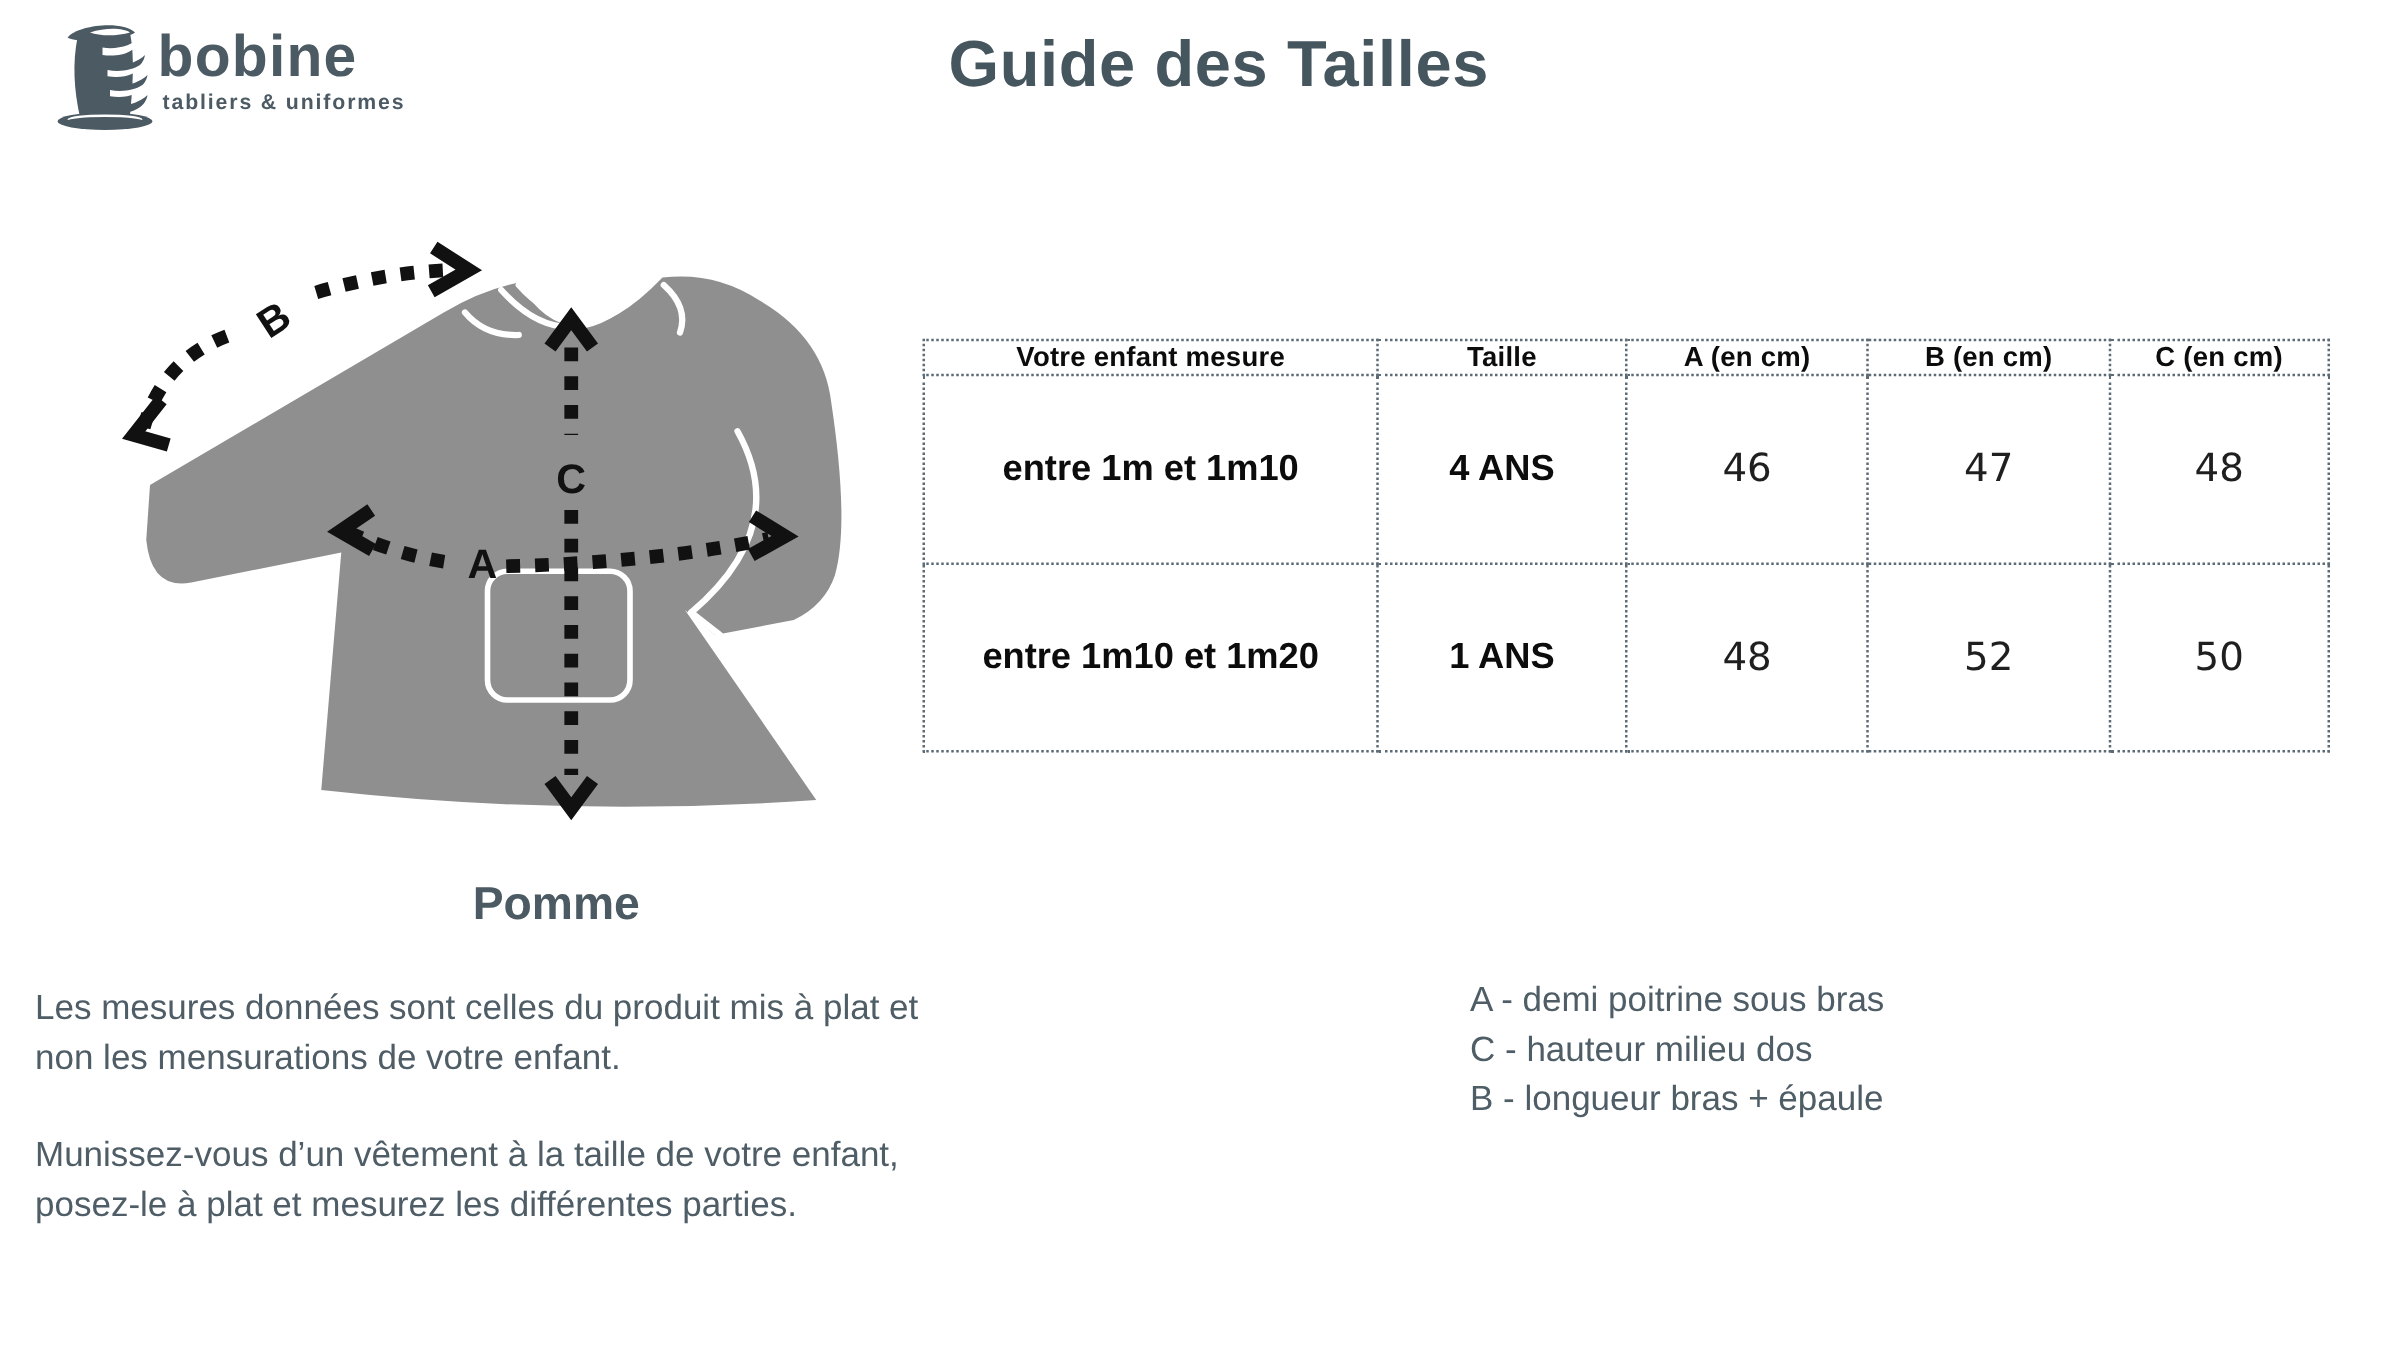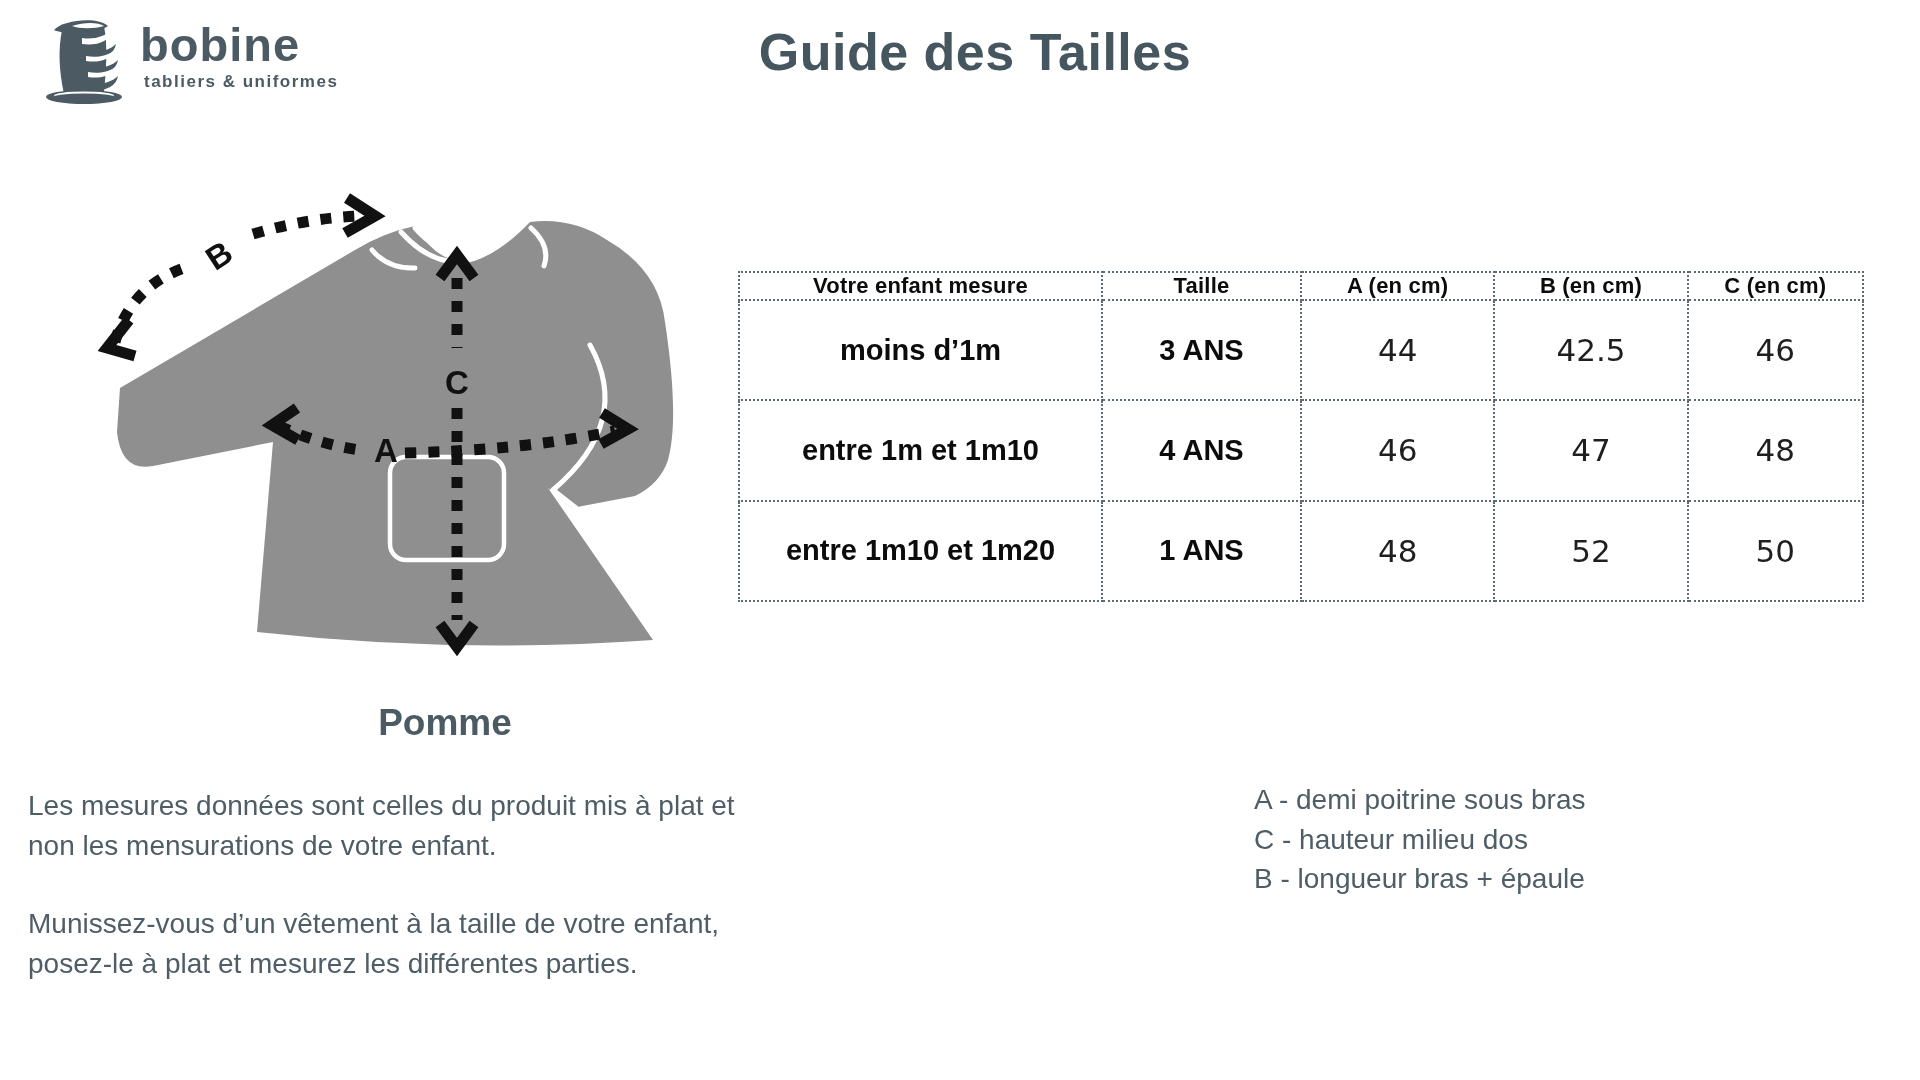--- a/index.html
+++ b/index.html
@@ -6,21 +6,21 @@
   html,body { background:#ffffff; }
   body { font-family:"Liberation Sans","DejaVu Sans",sans-serif; }
   .canvas {
     position:relative; width:1920px; height:1080px; background:#ffffff;
     overflow:hidden;
   }
 
   
   .logo { position:absolute; left:42px; top:16px; display:flex; align-items:flex-start; }
   .logo svg { display:block; }
-  .logo-text { margin-left:14px; color:#4b5a63; }
+  .logo-text { color:#4b5a63; }
   .logo-name { font-size:47px; font-weight:700; letter-spacing:1px; line-height:58px; }
   .logo-tagline { font-size:17px; font-weight:700; letter-spacing:1.5px; margin-top:-2px; margin-left:4px; }
 
   .page-title {
     position:absolute; left:590px; top:22px; width:770px; text-align:center;
     font-size:52px; font-weight:700; color:#46565f; letter-spacing:.5px;
   }
 
   
   .diagram { position:absolute; left:85px; top:170px; width:600px; height:500px; }
@@ -44,21 +44,21 @@
 
   
   .notes {
     position:absolute; left:28px; top:786px; width:840px; 
     font-size:28px; color:#4e5d66; line-height:40px; font-weight:400;
   }
   .notes p + p { margin-top:38px; }
   .notes p { white-space:pre-line; }
 
   .legend {
-    position:absolute; left:1254px; top:780px;
+    position:absolute; left:1176px; top:780px;
     font-size:28px; color:#4e5d66; line-height:39.5px; font-weight:400;
   }
 </style>
 </head>
 <body>
 
 <div class="canvas">
 
   <div class="logo">
     <svg width="84" height="90" viewBox="0 0 84 90">
@@ -162,27 +162,20 @@
           <tr id="size-table-head">
             <th>Votre enfant mesure</th>
             <th>Taille</th>
             <th>A (en cm)</th>
             <th>B (en cm)</th>
             <th>C (en cm)</th>
           </tr>
         </thead>
       <tbody id="size-table-body">
           <tr>
-            <td class="cell-label">moins d’1m</td>
-            <td class="cell-label">3 ANS</td>
-            <td class="cell-num">44</td>
-            <td class="cell-num">42.5</td>
-            <td class="cell-num">46</td>
-          </tr>
-          <tr>
             <td class="cell-label">entre 1m et 1m10</td>
             <td class="cell-label">4 ANS</td>
             <td class="cell-num">46</td>
             <td class="cell-num">47</td>
             <td class="cell-num">48</td>
           </tr>
           <tr>
             <td class="cell-label">entre 1m10 et 1m20</td>
             <td class="cell-label">1 ANS</td>
             <td class="cell-num">48</td>

